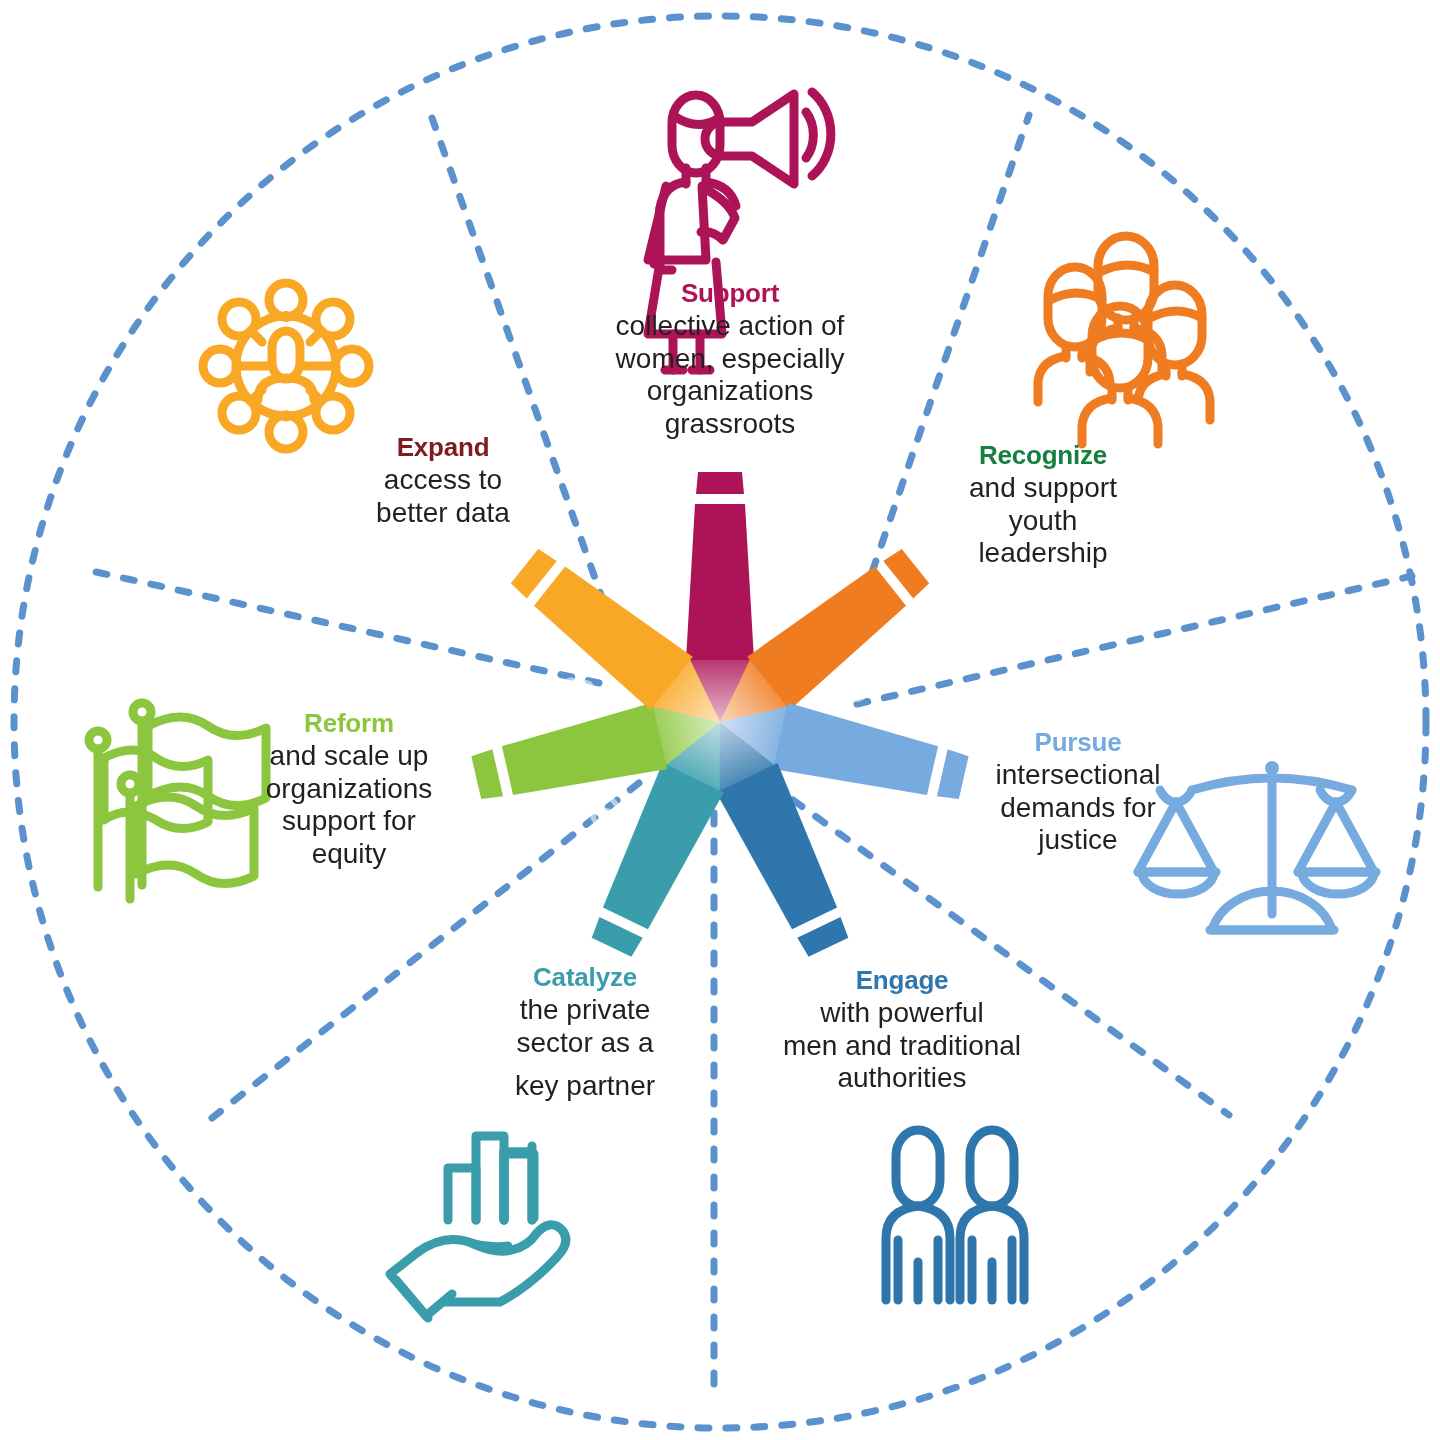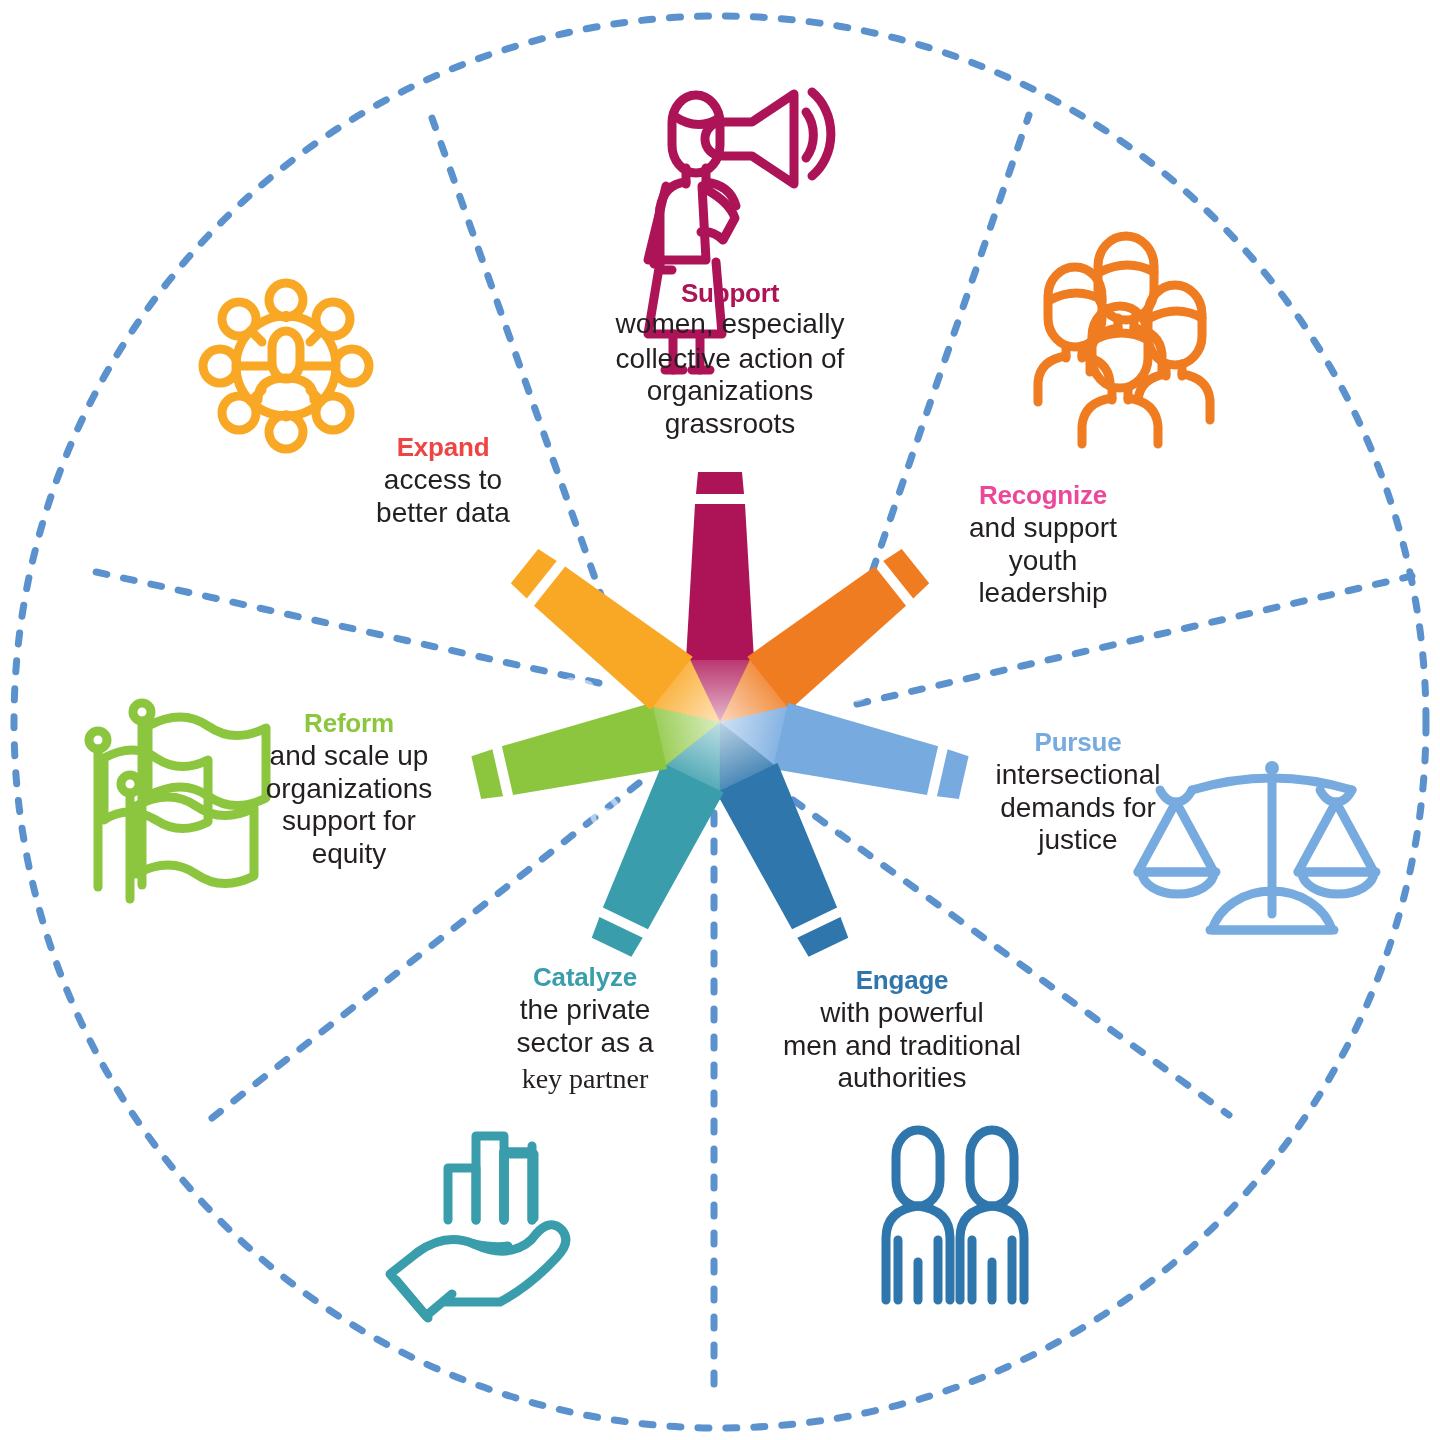--- a/index.html
+++ b/index.html
@@ -346,28 +346,28 @@
       <line x1="251" y1="331" x2="262" y2="342"></line>
       <line x1="321" y1="331" x2="310" y2="342"></line>
       <line x1="251" y1="401" x2="262" y2="390"></line>
       <line x1="321" y1="401" x2="310" y2="390"></line>
     </g>
 
   </svg>
 
   <div class="block" style="left:560px; top:278px; width:340px;">
     <span class="title" style="color:#AD1457;">Support</span>
+    <span class="desc">collective action of</span>
     <span class="desc" style="margin-top:0;">women, especially</span>
-    <span class="desc">collective action of</span>
     <span class="desc" style="margin-top:0;">organizations</span>
     <span class="desc" style="margin-top:0;">grassroots</span>
   </div>
 
   <div class="block" style="left:903px; top:440px; width:280px;">
-    <span class="title" style="color:#ec4899;margin-top:40px;">Recognize</span>
+    <span class="title" style="color:#15803d;">Recognize</span>
     <span class="desc">and support</span>
     <span class="desc" style="margin-top:0;">youth</span>
     <span class="desc" style="margin-top:0;">leadership</span>
   </div>
 
   <div class="block" style="left:958px; top:727px; width:240px;">
     <span class="title" style="color:#77AADF;">Pursue</span>
     <span class="desc">intersectional</span>
     <span class="desc" style="margin-top:0;">demands for</span>
     <span class="desc" style="margin-top:0;">justice</span>
@@ -377,30 +377,30 @@
     <span class="title" style="color:#2E76AC;">Engage</span>
     <span class="desc">with powerful</span>
     <span class="desc" style="margin-top:0;">men and traditional</span>
     <span class="desc" style="margin-top:0;">authorities</span>
   </div>
 
   <div class="block" style="left:470px; top:962px; width:230px;">
     <span class="title" style="color:#3A9DAC;">Catalyze</span>
     <span class="desc">the private</span>
     <span class="desc" style="margin-top:0;">sector as a</span>
-    <span class="desc" style="margin-top:4px;font-family:Liberation Serif, serif;">key partner</span>
+    <span class="desc" style="margin-top:11px;">key partner</span>
   </div>
 
   <div class="block" style="left:243px; top:708px; width:212px;">
     <span class="title" style="color:#8CC63E;">Reform</span>
     <span class="desc">and scale up</span>
     <span class="desc" style="margin-top:0;">organizations</span>
     <span class="desc" style="margin-top:0;">support for</span>
     <span class="desc" style="margin-top:0;">equity</span>
   </div>
 
   <div class="block" style="left:345px; top:432px; width:196px;">
-    <span class="title" style="color:#ef4444;">Expand</span>
+    <span class="title" style="color:#7f1d1d;">Expand</span>
     <span class="desc">access to</span>
     <span class="desc" style="margin-top:0;">better data</span>
   </div>
 
 </div>
 
 </body></html>

